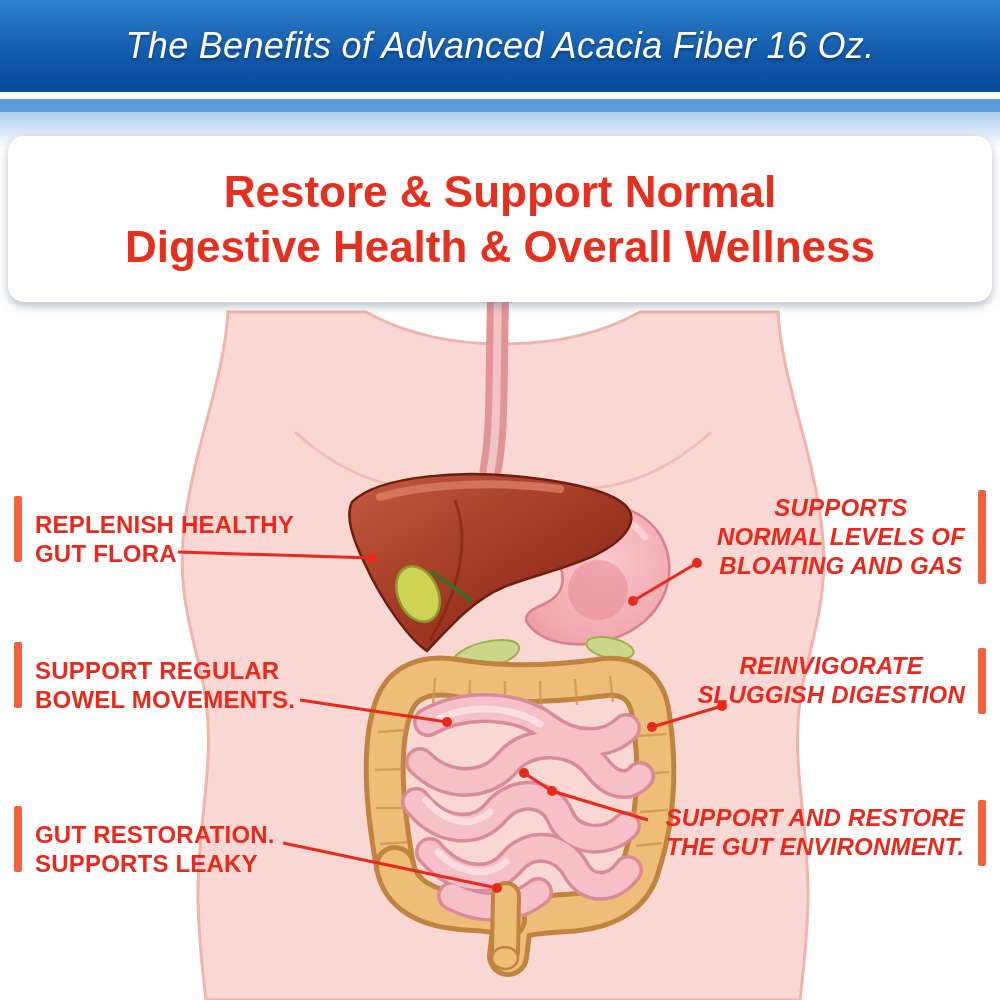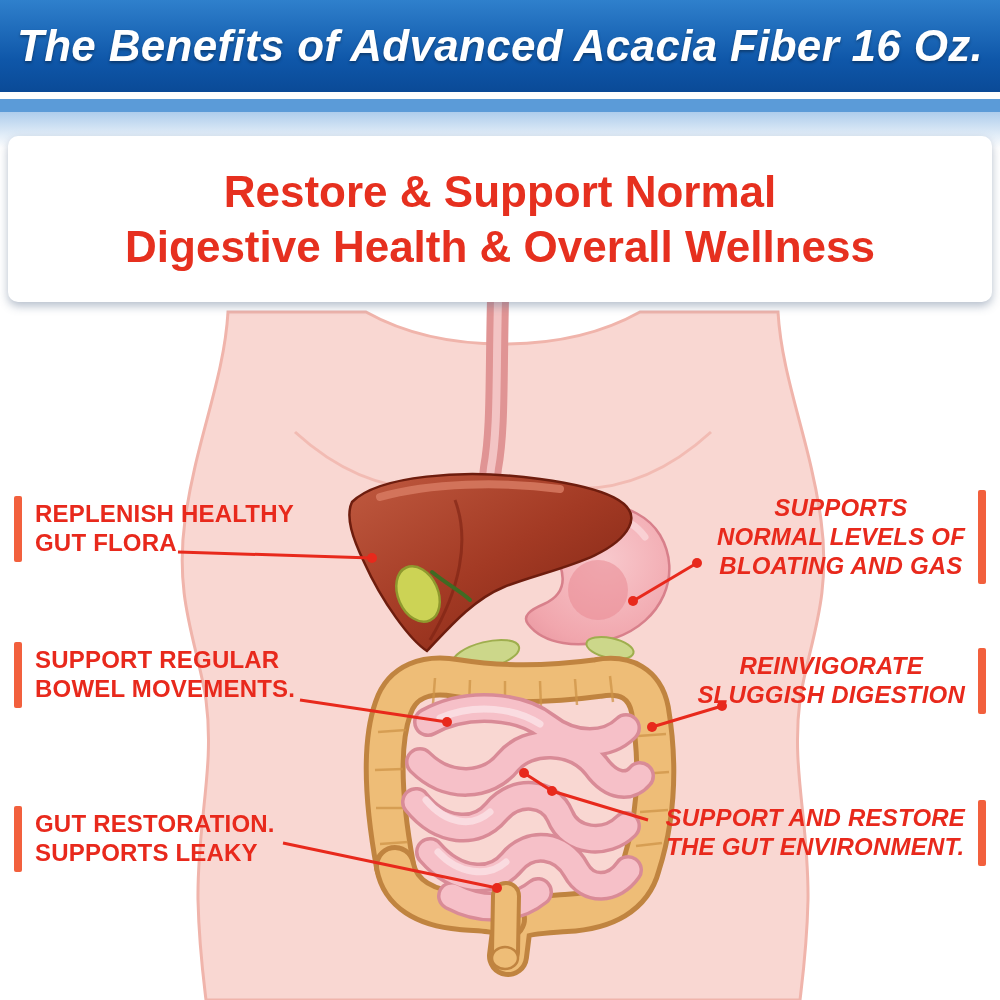--- a/index.html
+++ b/index.html
@@ -7,48 +7,48 @@
   body { width:1000px; height:1000px; font-family:"Liberation Sans", sans-serif; }
   .canvas { position:relative; width:1000px; height:1000px; background:#ffffff; overflow:hidden; }
 
   
   .header-bar {
     position:absolute; left:0; top:0; width:1000px; height:92px;
     background:linear-gradient(180deg,#2f80cc 0%,#0f57a9 65%,#0a4a97 100%);
     display:flex; align-items:center; justify-content:center; z-index:6;
   }
   .header-title {
-    color:#ffffff; font-size:44px; font-weight:700; font-style:italic;
+    color:#ffffff; font-size:36px; font-weight:400; font-style:italic;
     letter-spacing:.3px; white-space:nowrap; text-shadow:0 2px 3px rgba(0,0,0,.35);
   }
   .header-strip-white { position:absolute; left:0; top:92px; width:1000px; height:7px; background:#ffffff; z-index:6; }
   .header-strip-blue  { position:absolute; left:0; top:99px; width:1000px; height:13px; background:#5b9bd8; z-index:6; }
   .header-fade        { position:absolute; left:0; top:112px; width:1000px; height:36px; background:linear-gradient(180deg,#aecdec,#ffffff); z-index:5; }
 
   
   .headline-card {
     position:absolute; left:8px; top:136px; width:984px; height:166px;
-    background:#ffffff; border-radius:10px; box-shadow:0 4px 10px rgba(90,110,140,.45);
+    background:#ffffff; border-radius:16px; box-shadow:0 4px 10px rgba(90,110,140,.45);
     display:flex; flex-direction:column; align-items:center; justify-content:center; gap:6px; z-index:6;
   }
   .headline-line { color:#e6301f; font-size:44px; font-weight:800; line-height:1.12; white-space:nowrap; }
 
   
   .illustration { position:absolute; left:0; top:0; width:1000px; height:1000px; z-index:1; }
   .connectors   { position:absolute; left:0; top:0; width:1000px; height:1000px; z-index:3; pointer-events:none; }
 
   
   .callout {
     position:absolute; display:flex; gap:13px; z-index:4;
     color:#e8291c; font-weight:800; font-size:24px; line-height:29px; letter-spacing:.2px;
   }
   .accent-bar { width:8px; height:66px; background:#f2603d; border-radius:2px; flex:0 0 auto; }
   .callout.lines3 .accent-bar { height:94px; }
   .callout-text { padding-top:3px; white-space:nowrap; }
-  .callout.left  .callout-text { text-align:left; }
+  .callout.left  .callout-text { text-align:left;margin-top:11px; }
   .callout.right .callout-text { text-align:center;font-style:italic; }
 
   .co-left-1 { left:14px;  top:496px; }
   .co-left-2 { left:14px;  top:642px; }
   .co-left-3 { left:14px;  top:806px; }
   .co-right-1 { right:14px; top:490px; }
   .co-right-2 { right:14px; top:648px; }
   .co-right-3 { right:14px; top:800px; }
 </style>
 </head>

